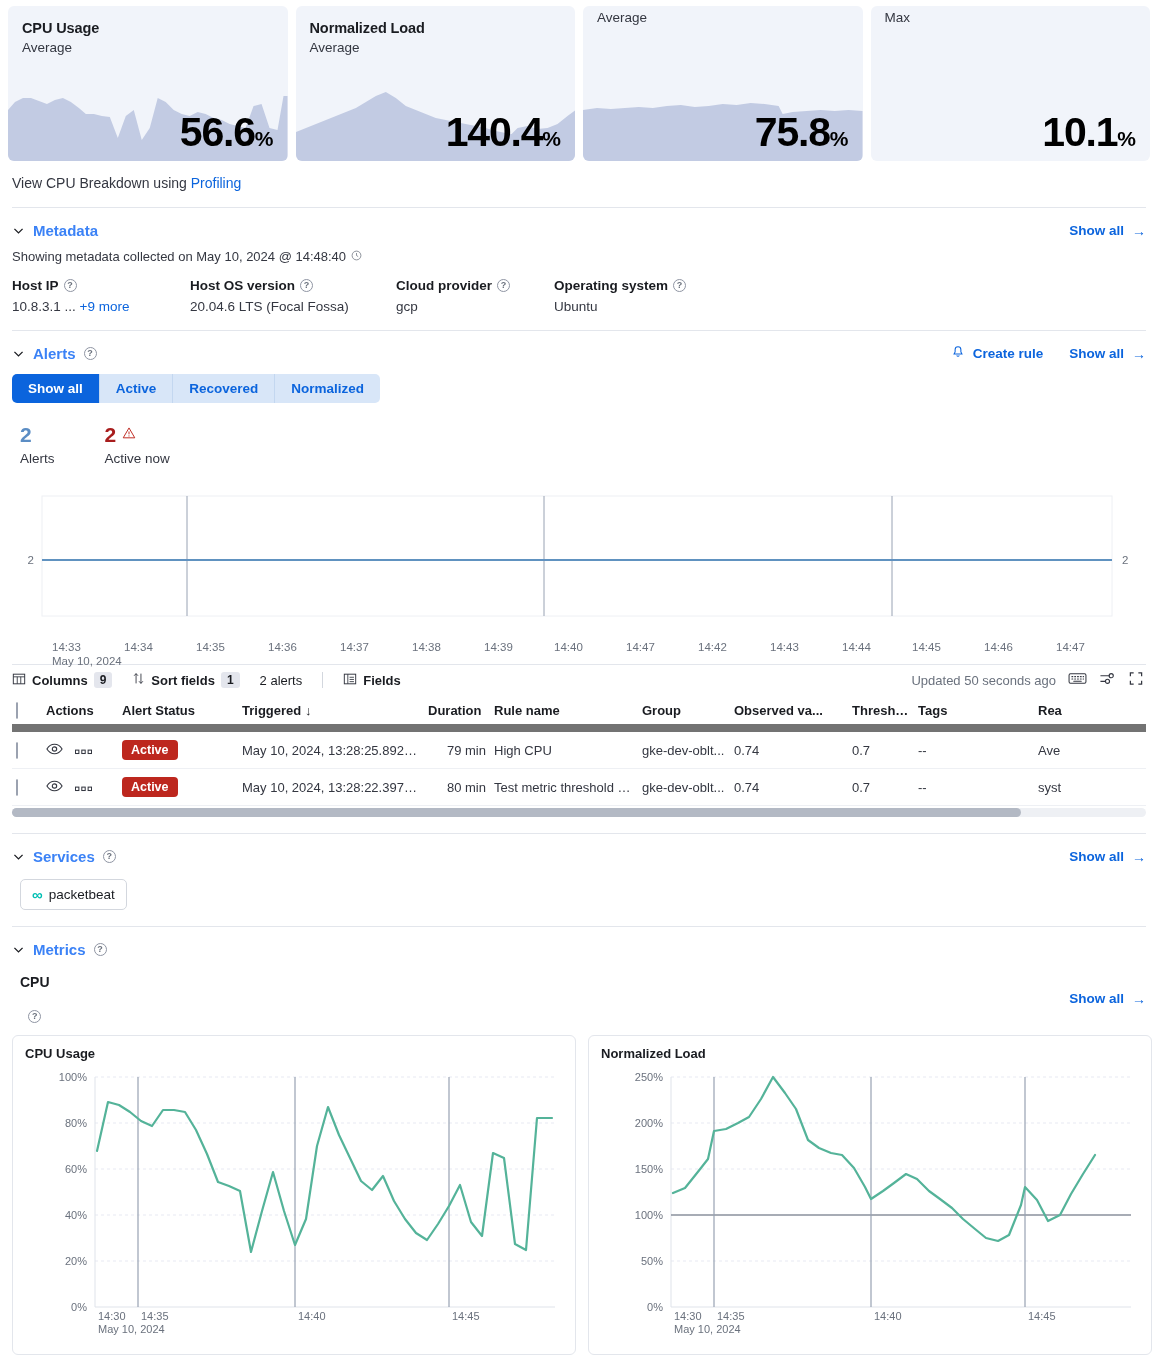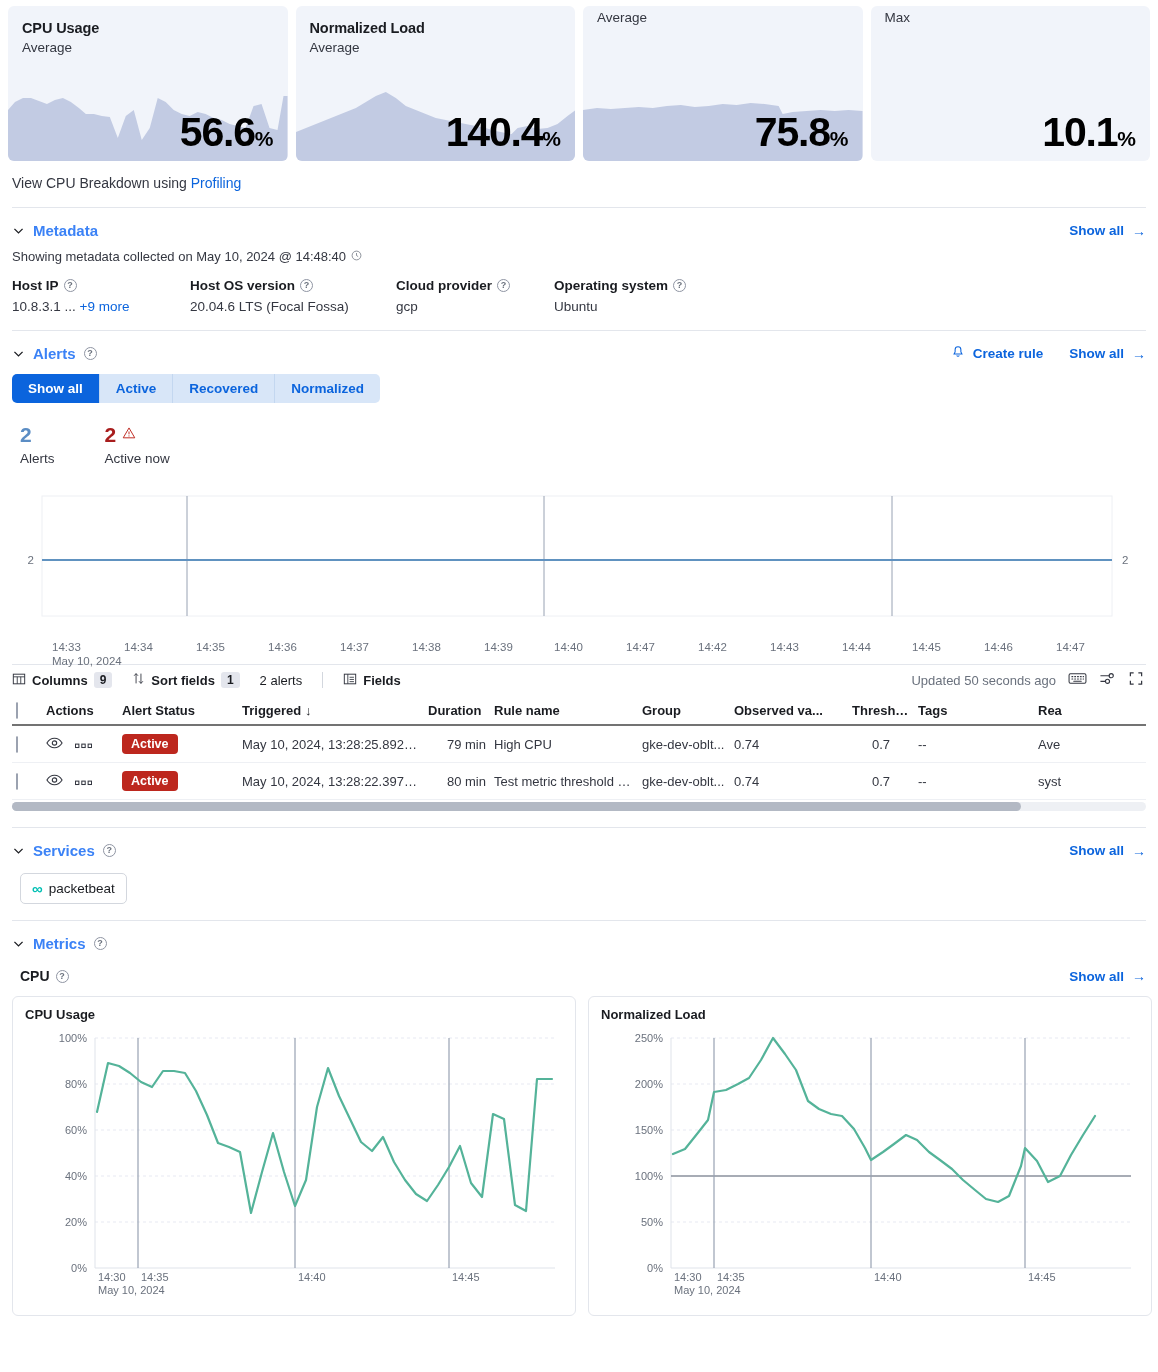--- a/index.html
+++ b/index.html
@@ -107,37 +107,37 @@
     padding: 1px 6px; font-size: 12px; font-weight: bold;
   }
   .tb-sep { width: 1px; height: 16px; background: #d3d7de; }
   .tb-right { display: flex; align-items: center; gap: 12px; font-size: 13px; color: #6a717d; }
   .icon-btn { width: 18px; height: 18px; color: #343741; cursor: pointer; }
 
   .alerts-table { margin: 0 12px; position: relative; overflow: hidden; }
   table.at { width: 1160px; border-collapse: collapse; table-layout: fixed; }
   table.at th {
     text-align: left; font-size: 13px; font-weight: bold; color: #1a1c21;
-    padding: 6px 4px; border-bottom: 2px solid #737373;
+    padding: 6px 4px; border-bottom: 8px solid #737373;
     white-space: nowrap; overflow: hidden; text-overflow: ellipsis;
   }
   table.at td {
     font-size: 13px; color: #343741; padding: 8px 4px;
     border-bottom: 1px solid #eef0f4; white-space: nowrap;
     overflow: hidden; text-overflow: ellipsis;
   }
   th.c-check, td.c-check { width: 30px; }
   th.c-actions, td.c-actions { width: 76px; }
   th.c-status, td.c-status { width: 120px; }
   th.c-trig,  td.c-trig { width: 186px; }
   th.c-dur,   td.c-dur  { width: 66px; text-align: right; padding-right: 12px; }
   th.c-rule,  td.c-rule { width: 148px; }
   th.c-group, td.c-group { width: 92px; }
   th.c-obs,   td.c-obs  { width: 118px; }
-  th.c-thr,   td.c-thr  { width: 66px; text-align: center; padding-right: 10px; }
+  th.c-thr,   td.c-thr  { width: 66px; text-align: left; padding-right: 10px; }
   th.c-tags,  td.c-tags { width: 120px; }
   th.c-reason,td.c-reason { width: 140px; }
   .chk { width: 14px; height: 14px; border: 1px solid #9ba2b0; border-radius: 3px; background: #fff; cursor: pointer; }
   .act-icons { display: flex; align-items: center; gap: 12px; color: #343741; }
   .pill-active {
     display: inline-block; background: #bd271e; color: #fff;
     font-size: 12.5px; font-weight: bold; border-radius: 4px; padding: 3px 9px;
   }
   .hscroll { height: 9px; background: #eef0f4; margin: 2px 12px 0 12px; border-radius: 5px; position: relative; }
   .hscroll .thumb { position:absolute; left:0; top:0; height:9px; width:89%; background:#b3b9c4; border-radius:5px; cursor: pointer; }
@@ -146,21 +146,21 @@
   .svc-chip {
     display: inline-flex; align-items: center; gap: 7px;
     border: 1px solid #d3d7de; border-radius: 5px; padding: 6px 11px;
     margin: 14px 0 0 20px; font-size: 13.5px; color: #1a1c21; cursor: pointer;
     background: #fff;
   }
   .infinity { color: #00bfb3; font-size: 15px; font-weight: bold; letter-spacing: -1px;}
 
   
   .metrics-sub { display: flex; align-items: center; justify-content: space-between; padding: 16px 12px 0 20px; }
-  .metrics-sub .lbl { font-size: 14px; font-weight: bold; color: #1a1c21; display: flex; align-items: center; gap: 6px;}
+  .metrics-sub .lbl { font-size: 14px; font-weight: bold; color: #1a1c21; display: flex; align-items: center; gap: 20px; flex-direction: column;}
   .chart-row { display: flex; gap: 12px; padding: 12px 12px 0 12px; }
   .chart-card {
     flex: 1 1 0; border: 1px solid #e3e6ec; border-radius: 6px;
     background: #fff; padding: 10px 12px 8px 12px; height: 320px;
   }
   .chart-title { font-size: 13px; font-weight: bold; color: #1a1c21; }
   .chart-body { position: relative; height: 288px; }
   .chart-body svg { display: block; }
   .cx-label { position: absolute; font-size: 11px; color: #6a717d; }
 </style>

